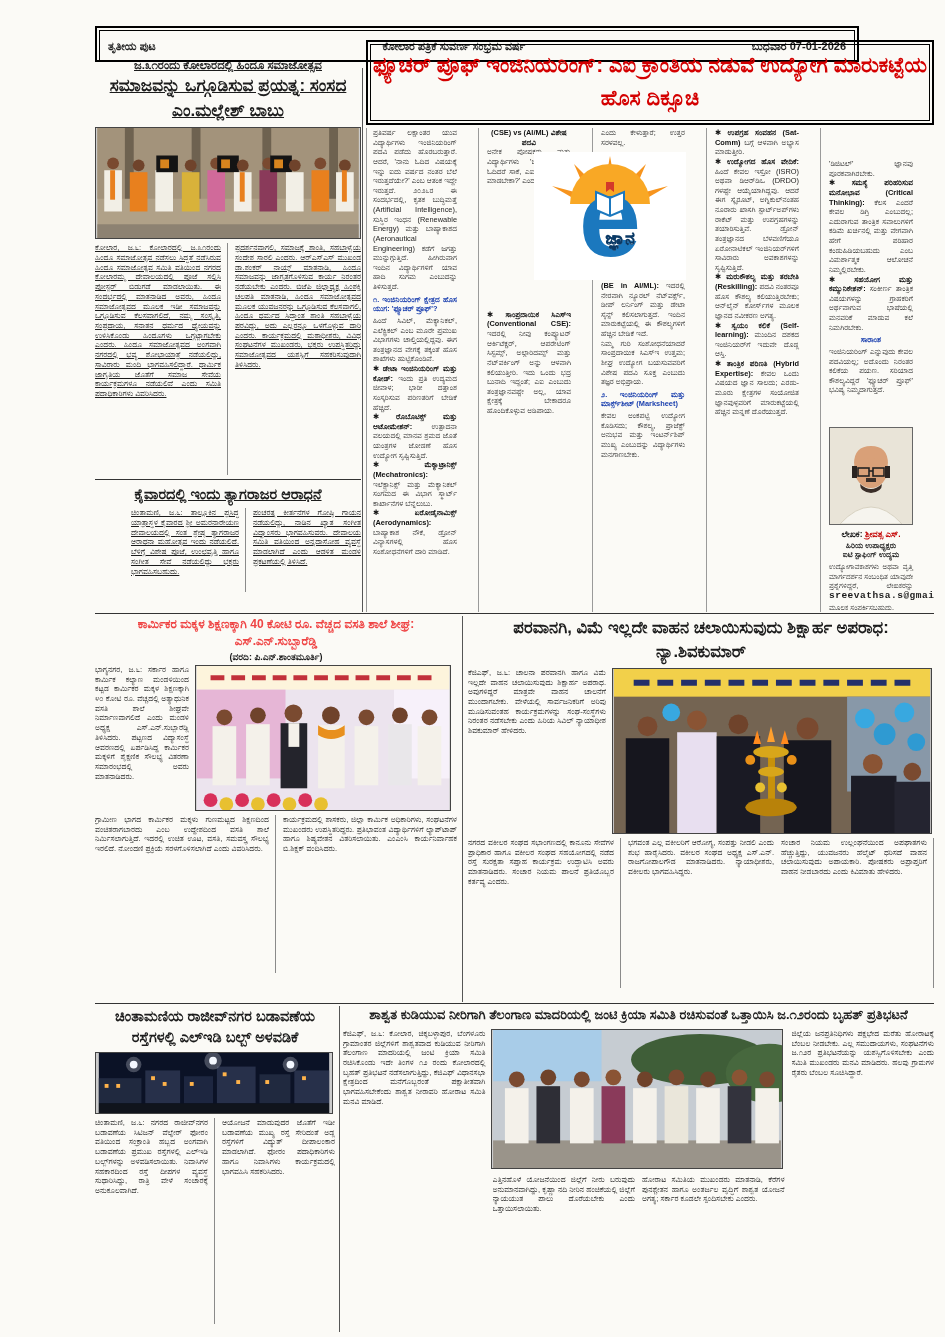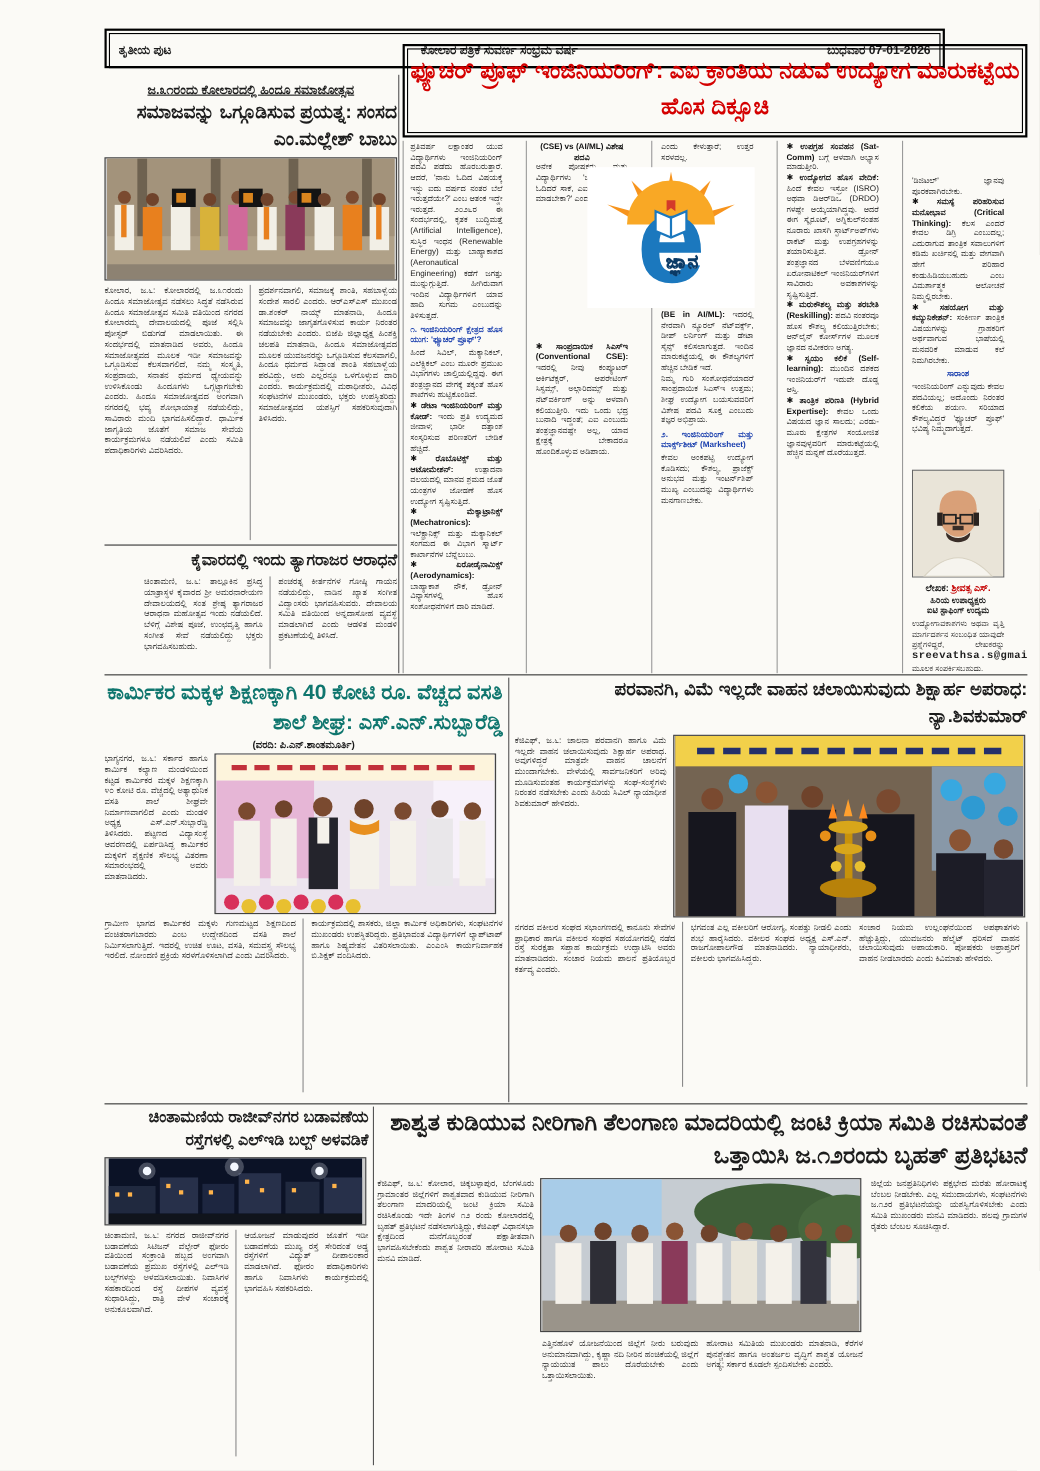--- a/index.html
+++ b/index.html
@@ -5,21 +5,21 @@
   html,body{margin:0;padding:0;background:#e9e7e2;}
   #page{position:relative;width:945px;height:1337px;background:#fbfaf6;
         font-family:"Liberation Sans","DejaVu Sans",sans-serif;color:#1c1c1c;overflow:hidden;}
   .abs{position:absolute;}
   
   #hdr{left:95px;top:26px;width:764px;height:36px;border:2px solid #000;padding:2px;box-sizing:border-box;}
   #hdr .inner{border:1px solid #000;height:100%;display:flex;align-items:center;justify-content:space-between;
               padding:15px 8px;font-size:11px;font-weight:bold;box-sizing:border-box;}
   
   .kick{font-size:11.5px;font-weight:bold;text-align:center;text-decoration:underline;}
-  .hl{font-weight:bold;text-align:right;line-height:1.45;}
+  .hl{font-weight:bold;text-align:center;line-height:1.45;}
   .jcol{font-size:7.6px;line-height:1.28;text-align:justify;overflow:hidden;color:#222;}
   .jcol .p{margin:0 0 3px 0;text-indent:8px;}
   .jcol .np{text-indent:0;}
   .b{font-weight:bold;color:#111;}
   .h-blue{font-weight:bold;color:#1a3fae;margin:3px 0 2px 0;}
   .cols{display:flex;gap:7px;}
   .cols>div{flex:1;min-width:0;}
   .rule-r{border-right:1px solid #8a8a8a;padding-right:6px;}
   .vline{background:#555;width:1px;}
   .hline{background:#333;height:1px;}
@@ -69,21 +69,21 @@
       <span>ಬುಧವಾರ 07-01-2026</span>
     </div>
   </div>
 
   <div class="abs vline" style="left:362px;top:68px;height:544px;"></div>
   <div class="abs hline" style="left:95px;top:613px;width:839px;"></div>
   <div class="abs vline" style="left:462px;top:616px;height:386px;"></div>
   <div class="abs hline" style="left:95px;top:1003px;width:839px;"></div>
   <div class="abs vline" style="left:339px;top:1006px;height:326px;"></div>
 
-  <div class="abs" style="left:95px;top:76px;width:266px;">
+  <div class="abs" style="left:95px;top:59px;width:266px;text-decoration:underline;">
     <div class="kick">ಜ.೩೧ರಂದು ಕೋಲಾರದಲ್ಲಿ ಹಿಂದೂ ಸಮಾಜೋತ್ಸವ</div>
     <div class="hl" style="font-size:17px;margin-top:2px;">ಸಮಾಜವನ್ನು ಒಗ್ಗೂಡಿಸುವ ಪ್ರಯತ್ನ: ಸಂಸದ ಎಂ.ಮಲ್ಲೇಶ್ ಬಾಬು</div>
     <svg class="photo" width="266" height="112" viewBox="0 0 266 112" style="margin-top:4px;">
       <rect width="266" height="112" fill="#b0a188"></rect>
       <rect y="0" width="266" height="72" fill="#a3937b"></rect>
       <rect x="28" width="9" height="72" fill="#6e6250"></rect>
         <rect x="96" width="9" height="72" fill="#6e6250"></rect>
       <rect x="168" width="9" height="72" fill="#6e6250"></rect>
         <rect x="236" width="9" height="72" fill="#6e6250"></rect>
       <rect y="98" width="266" height="14" fill="#8d8272"></rect>
@@ -224,21 +224,21 @@
             <span>ಉದ್ಯೋಗಾವಕಾಶಗಳು ಅಥವಾ ವೃತ್ತಿ ಮಾರ್ಗದರ್ಶನ ಸಂಬಂಧಿತ ಯಾವುದೇ ಪ್ರಶ್ನೆಗಳಿದ್ದರೆ, ಲೇಖಕರನ್ನು</span>
             <b class="email">sreevathsa.s@gmail.com</b>
             <span>ಮೂಲಕ ಸಂಪರ್ಕಿಸಬಹುದು.</span>
           </div>
         </div>
       </div>
     </div>
   </div>
 
   <div class="abs" id="school">
-    <div class="hl" style="font-size:19px;color:#0f766e;">ಕಾರ್ಮಿಕರ ಮಕ್ಕಳ ಶಿಕ್ಷಣಕ್ಕಾಗಿ 40 ಕೋಟಿ ರೂ. ವೆಚ್ಚದ ವಸತಿ ಶಾಲೆ ಶೀಘ್ರ: ಎಸ್.ಎನ್.ಸುಬ್ಬಾರೆಡ್ಡಿ</div>
+    <div class="hl" style="font-size:12px;color:#ef4444;">ಕಾರ್ಮಿಕರ ಮಕ್ಕಳ ಶಿಕ್ಷಣಕ್ಕಾಗಿ 40 ಕೋಟಿ ರೂ. ವೆಚ್ಚದ ವಸತಿ ಶಾಲೆ ಶೀಘ್ರ: ಎಸ್.ಎನ್.ಸುಬ್ಬಾರೆಡ್ಡಿ</div>
     <div class="byline">(ವರದಿ: ಪಿ.ಎನ್.ಶಾಂತಮೂರ್ತಿ)</div>
     <div class="rowphoto" style="height:146px;">
       <div class="jcol" style="width:94px;flex:none;">
           <div class="p np">ಭಾಗ್ಯನಗರ, ಜ.೬: ಸರ್ಕಾರ ಹಾಗೂ ಕಾರ್ಮಿಕ ಕಲ್ಯಾಣ ಮಂಡಳಿಯಿಂದ ಕಟ್ಟಡ ಕಾರ್ಮಿಕರ ಮಕ್ಕಳ ಶಿಕ್ಷಣಕ್ಕಾಗಿ ೪೦ ಕೋಟಿ ರೂ. ವೆಚ್ಚದಲ್ಲಿ ಅತ್ಯಾಧುನಿಕ ವಸತಿ ಶಾಲೆ ಶೀಘ್ರವೇ ನಿರ್ಮಾಣವಾಗಲಿದೆ ಎಂದು ಮಂಡಳಿ ಅಧ್ಯಕ್ಷ ಎಸ್.ಎನ್.ಸುಬ್ಬಾರೆಡ್ಡಿ ತಿಳಿಸಿದರು. ಪಟ್ಟಣದ ವಿದ್ಯಾಸಂಸ್ಥೆ ಆವರಣದಲ್ಲಿ ಏರ್ಪಡಿಸಿದ್ದ ಕಾರ್ಮಿಕರ ಮಕ್ಕಳಿಗೆ ಶೈಕ್ಷಣಿಕ ಸೌಲಭ್ಯ ವಿತರಣಾ ಸಮಾರಂಭದಲ್ಲಿ ಅವರು ಮಾತನಾಡಿದರು.</div>
         </div>
       <svg class="photo" width="256" height="146" viewBox="0 0 256 146">
         <rect width="256" height="146" fill="#ece4ee"></rect>
         <rect width="256" height="24" fill="#fdf4dc"></rect>
         <line x1="14" y1="12" x2="242" y2="12" stroke="#c2303a" stroke-width="5" stroke-dasharray="14 7"></line>
         <rect x="0" y="24" width="90" height="90" fill="#e6b6d6"></rect>
@@ -374,21 +374,21 @@
       <div class="jcol rule-r">
           <div class="p np">ಚಿಂತಾಮಣಿ, ಜ.೬: ನಗರದ ರಾಜೀವ್‌ನಗರ ಬಡಾವಣೆಯ ಸಿಟಿಜನ್ ವೆಲ್ಫೇರ್ ಫೋರಂ ವತಿಯಿಂದ ಸಂಕ್ರಾಂತಿ ಹಬ್ಬದ ಅಂಗವಾಗಿ ಬಡಾವಣೆಯ ಪ್ರಮುಖ ರಸ್ತೆಗಳಲ್ಲಿ ಎಲ್‌ಇಡಿ ಬಲ್ಬ್‌ಗಳನ್ನು ಅಳವಡಿಸಲಾಯಿತು. ನಿವಾಸಿಗಳ ಸಹಕಾರದಿಂದ ರಸ್ತೆ ದೀಪಗಳ ವ್ಯವಸ್ಥೆ ಸುಧಾರಿಸಿದ್ದು, ರಾತ್ರಿ ವೇಳೆ ಸಂಚಾರಕ್ಕೆ ಅನುಕೂಲವಾಗಿದೆ.</div>
         </div>
       <div class="jcol">
           <div class="p np">ಆಯೋಜನೆ ಮಾಡುವುದರ ಜೊತೆಗೆ ಇಡೀ ಬಡಾವಣೆಯ ಮುಖ್ಯ ರಸ್ತೆ ಸೇರಿದಂತೆ ಅಡ್ಡ ರಸ್ತೆಗಳಿಗೆ ವಿದ್ಯುತ್ ದೀಪಾಲಂಕಾರ ಮಾಡಲಾಗಿದೆ. ಫೋರಂ ಪದಾಧಿಕಾರಿಗಳು ಹಾಗೂ ನಿವಾಸಿಗಳು ಕಾರ್ಯಕ್ರಮದಲ್ಲಿ ಭಾಗವಹಿಸಿ ಸಹಕರಿಸಿದರು.</div>
         </div>
     </div>
   </div>
 
   <div class="abs" id="water">
-    <div class="hl" style="font-size:21px;">ಶಾಶ್ವತ ಕುಡಿಯುವ ನೀರಿಗಾಗಿ ತೆಲಂಗಾಣ ಮಾದರಿಯಲ್ಲಿ ಜಂಟಿ ಕ್ರಿಯಾ ಸಮಿತಿ ರಚಿಸುವಂತೆ ಒತ್ತಾಯಿಸಿ ಜ.೧೨ರಂದು ಬೃಹತ್ ಪ್ರತಿಭಟನೆ</div>
+    <div class="hl" style="font-size:13px;">ಶಾಶ್ವತ ಕುಡಿಯುವ ನೀರಿಗಾಗಿ ತೆಲಂಗಾಣ ಮಾದರಿಯಲ್ಲಿ ಜಂಟಿ ಕ್ರಿಯಾ ಸಮಿತಿ ರಚಿಸುವಂತೆ ಒತ್ತಾಯಿಸಿ ಜ.೧೨ರಂದು ಬೃಹತ್ ಪ್ರತಿಭಟನೆ</div>
     <div id="waterbody">
       <svg class="photo abs" id="waterphoto" width="292" height="140" viewBox="0 0 292 140">
         <rect width="292" height="140" fill="#c6ccd2"></rect>
         <rect width="110" height="52" fill="#a8cce8"></rect>
         <ellipse cx="210" cy="30" rx="70" ry="26" fill="#3f5e38"></ellipse>
         <ellipse cx="280" cy="44" rx="44" ry="30" fill="#47683e"></ellipse>
         <rect y="112" width="292" height="28" fill="#9a948a"></rect>
         <g>
           <circle cx="24" cy="50" r="8" fill="#7a4a30"></circle>
             <rect x="12" y="59" width="24" height="56" fill="#f4f1ea"></rect>

